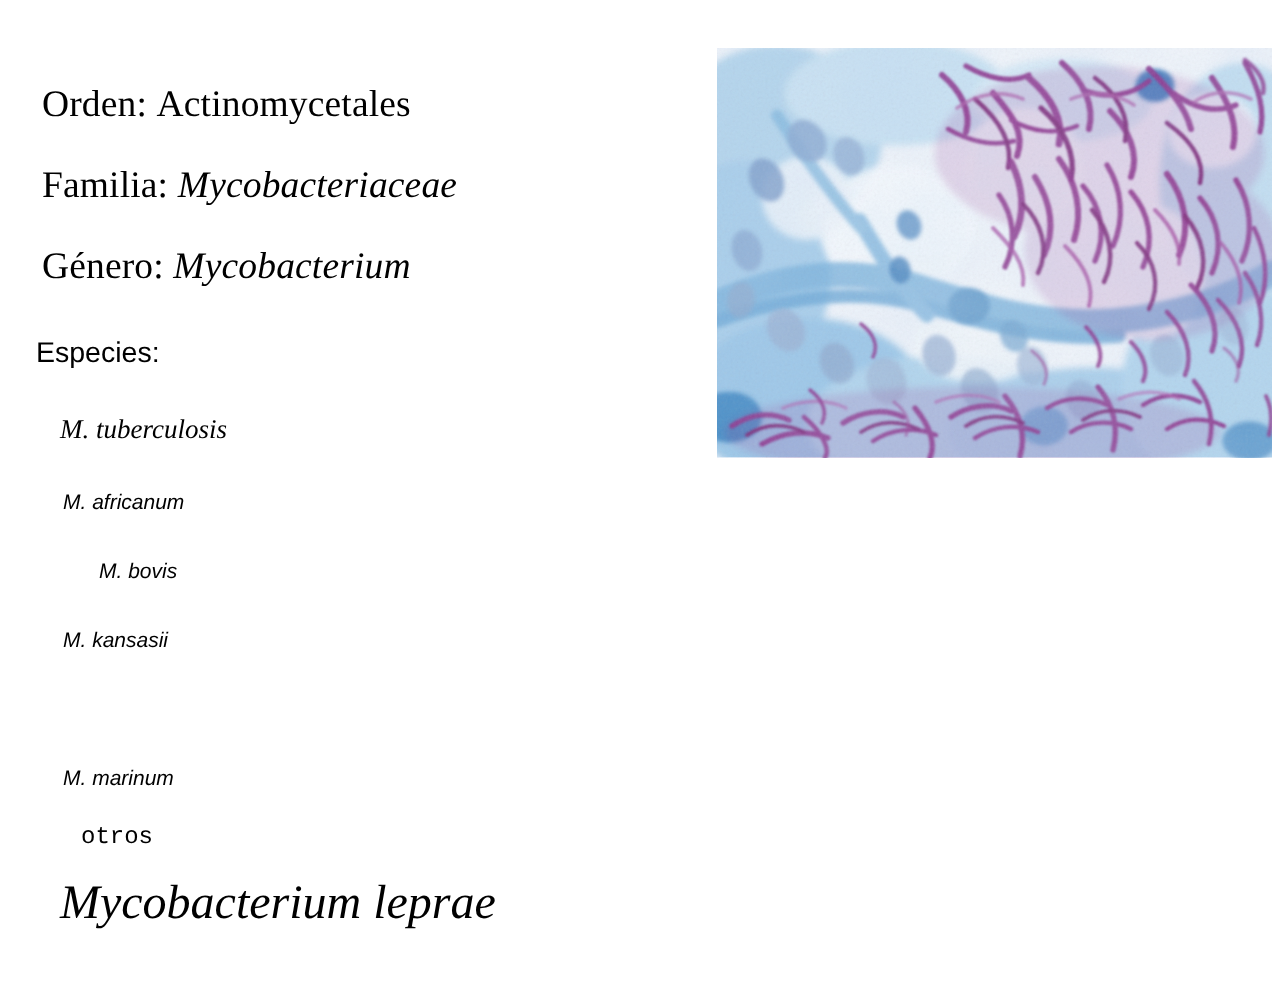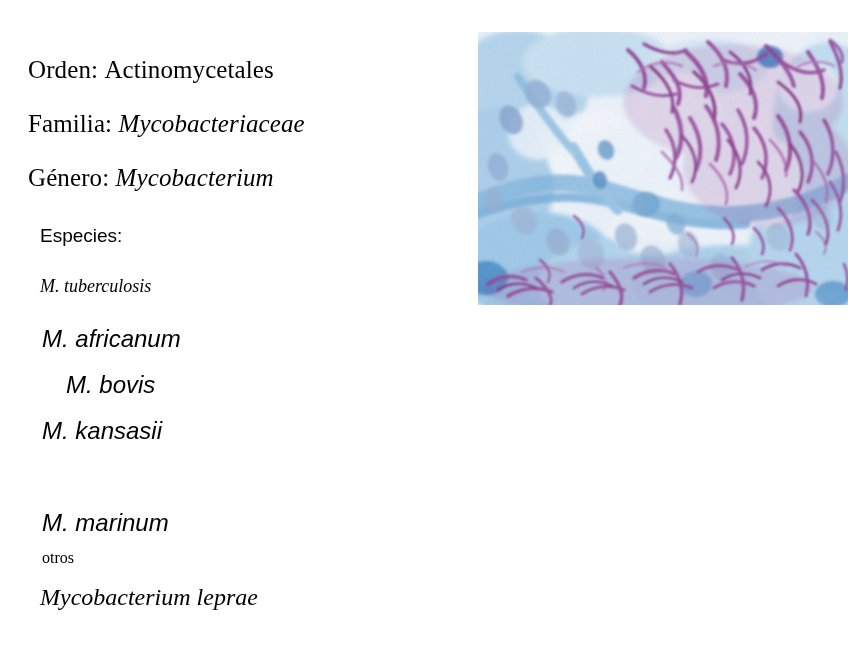--- a/index.html
+++ b/index.html
@@ -48,33 +48,34 @@
 
   .species-serif {
     font-family: "Liberation Serif", "DejaVu Serif", serif;
     font-style: italic;
     font-size: 18px;
   }
 
   .species-sans {
     font-family: "Liberation Sans", "DejaVu Sans", sans-serif;
     font-style: italic;
-    font-size: 24px;
+    font-size: 14px;
   }
 
   .otros-line {
-    font-family: Liberation Serif, serif;
+    font-family: Liberation Mono, monospace;
     font-style: normal;
     font-size: 16px;
+    margin-left: 12px;
   }
 
   .leprae-line {
     font-family: "Liberation Serif", "DejaVu Serif", serif;
     font-style: italic;
-    font-size: 24px;
+    font-size: 32px;
   }
 
   
   #micrograph {
     position: absolute;
     left: 478px;
     top: 32px;
     width: 370px;
     height: 273px;
     overflow: hidden;
@@ -92,21 +93,21 @@
   </div>
 
   <div class="tax-line rank-line" style="left:28px; top:165px;">
     <span class="rank-label">Género:</span><span>&nbsp;</span><span class="rank-value">Mycobacterium</span>
   </div>
 
   <div class="tax-line rank-line" style="left:28px; top:111px;">
     <span class="rank-label">Familia:</span><span>&nbsp;</span><span class="rank-value">Mycobacteriaceae</span>
   </div>
 
-  <div class="tax-line especies-heading" style="left:40px; top:226px;">Especies:</div>
+  <div class="tax-line especies-heading" style="left:24px; top:226px;">Especies:</div>
 
   <div class="tax-line species-serif" style="left:40px; top:277px;">M. tuberculosis</div>
 
   <div class="tax-line species-sans" style="left:42px; top:327px;">M. africanum</div>
 
   <div class="tax-line species-sans" style="left:42px; top:373px;margin-left:24px;">M. bovis</div>
 
   <div class="tax-line species-sans" style="left:42px; top:419px;">M. kansasii</div>
 
 

